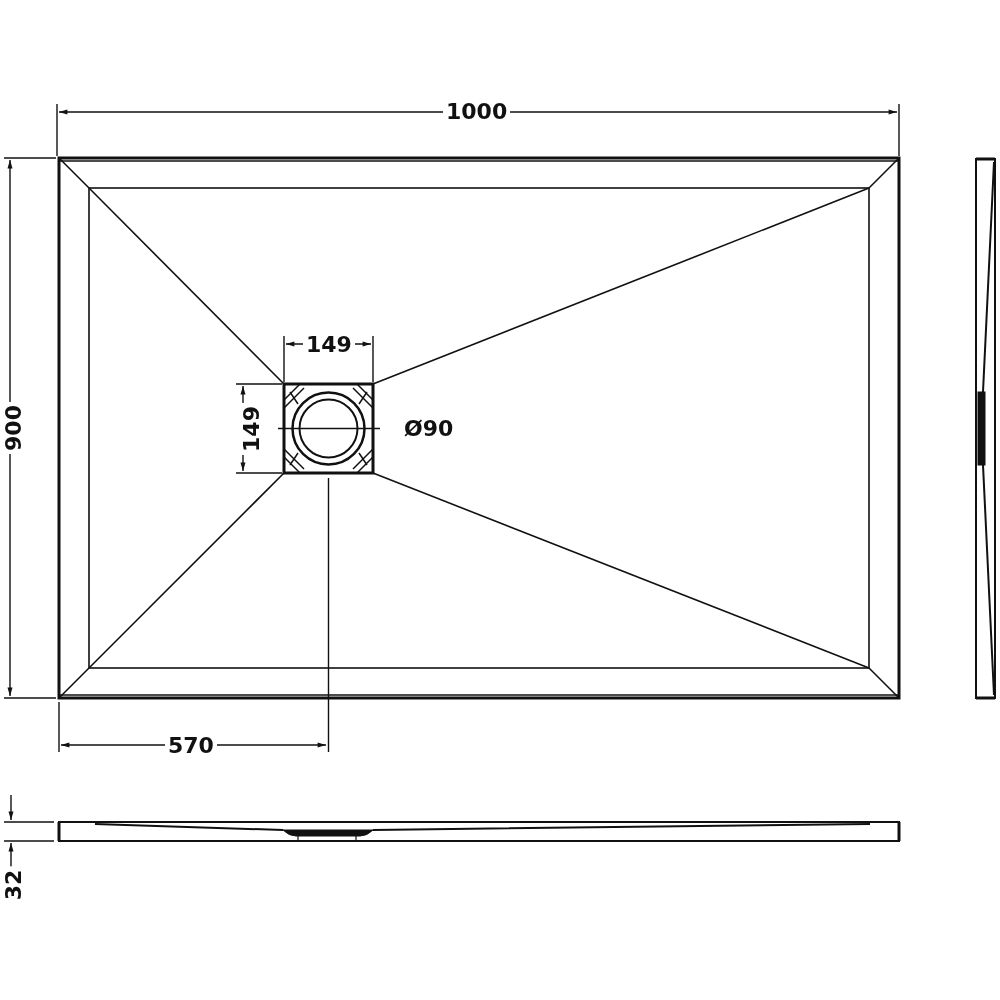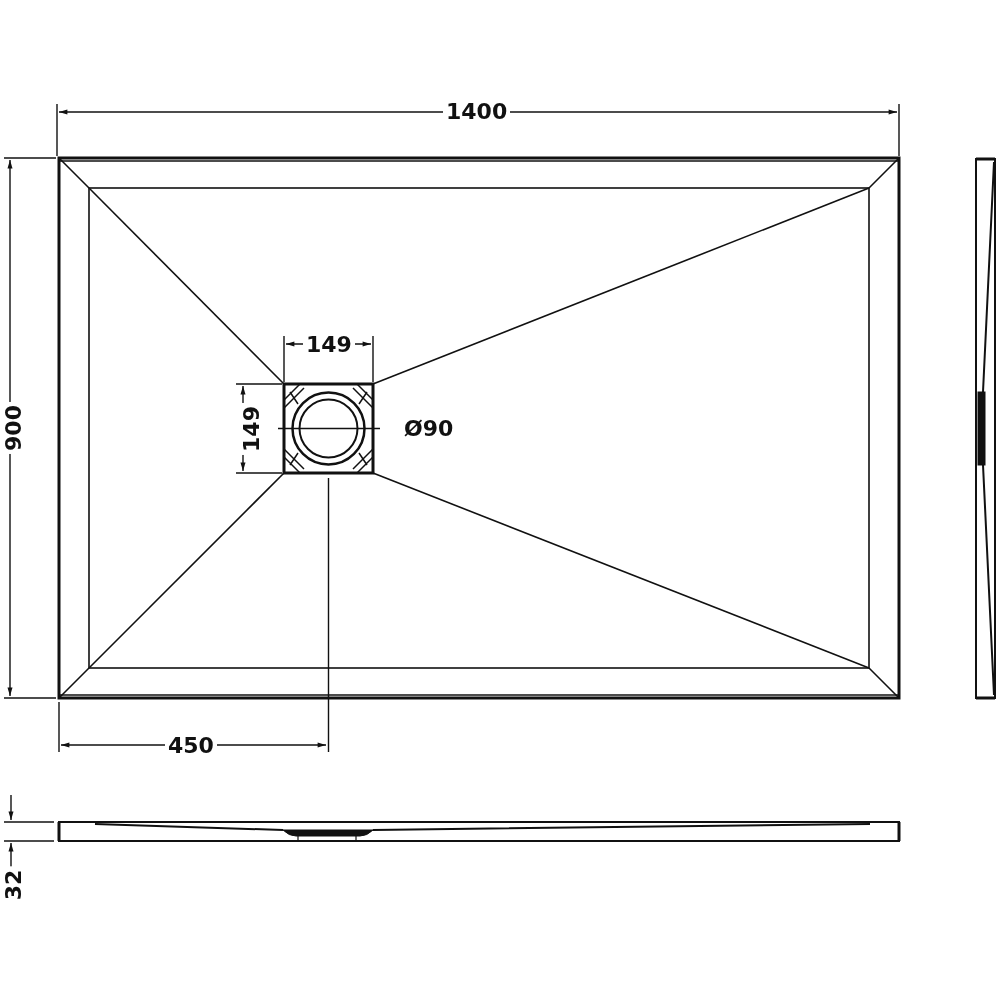--- a/index.html
+++ b/index.html
@@ -90,19 +90,19 @@
 
   <g stroke="#111" fill="none">
     <rect x="976" y="159" width="19" height="539" stroke-width="2"></rect>
     <line x1="976" y1="159" x2="995" y2="159" stroke-width="3"></line>
     <line x1="976" y1="698" x2="995" y2="698" stroke-width="3"></line>
     <path d="M994,162 L983,392 M994,695 L983,465" stroke-width="2"></path>
     <rect x="978" y="392" width="7" height="73" fill="#111" stroke-width="1"></rect>
   </g>
 </svg>
 
-<div class="lbl" style="left:443px;top:101px;">1400</div>
+<div class="lbl" style="left:443px;top:101px;">1000</div>
 <div class="lbl rot" style="left:-12px;top:417px;">900</div>
 <div class="lbl" style="left:303px;top:334px;">149</div>
 <div class="lbl rot" style="left:226px;top:418px;">149</div>
 <div class="lbl" style="left:401px;top:418px;">Ø90</div>
-<div class="lbl" style="left:165px;top:735px;">450</div>
+<div class="lbl" style="left:165px;top:735px;">570</div>
 <div class="lbl rot" style="left:-4px;top:874px;">32</div>
 
 </body></html>

